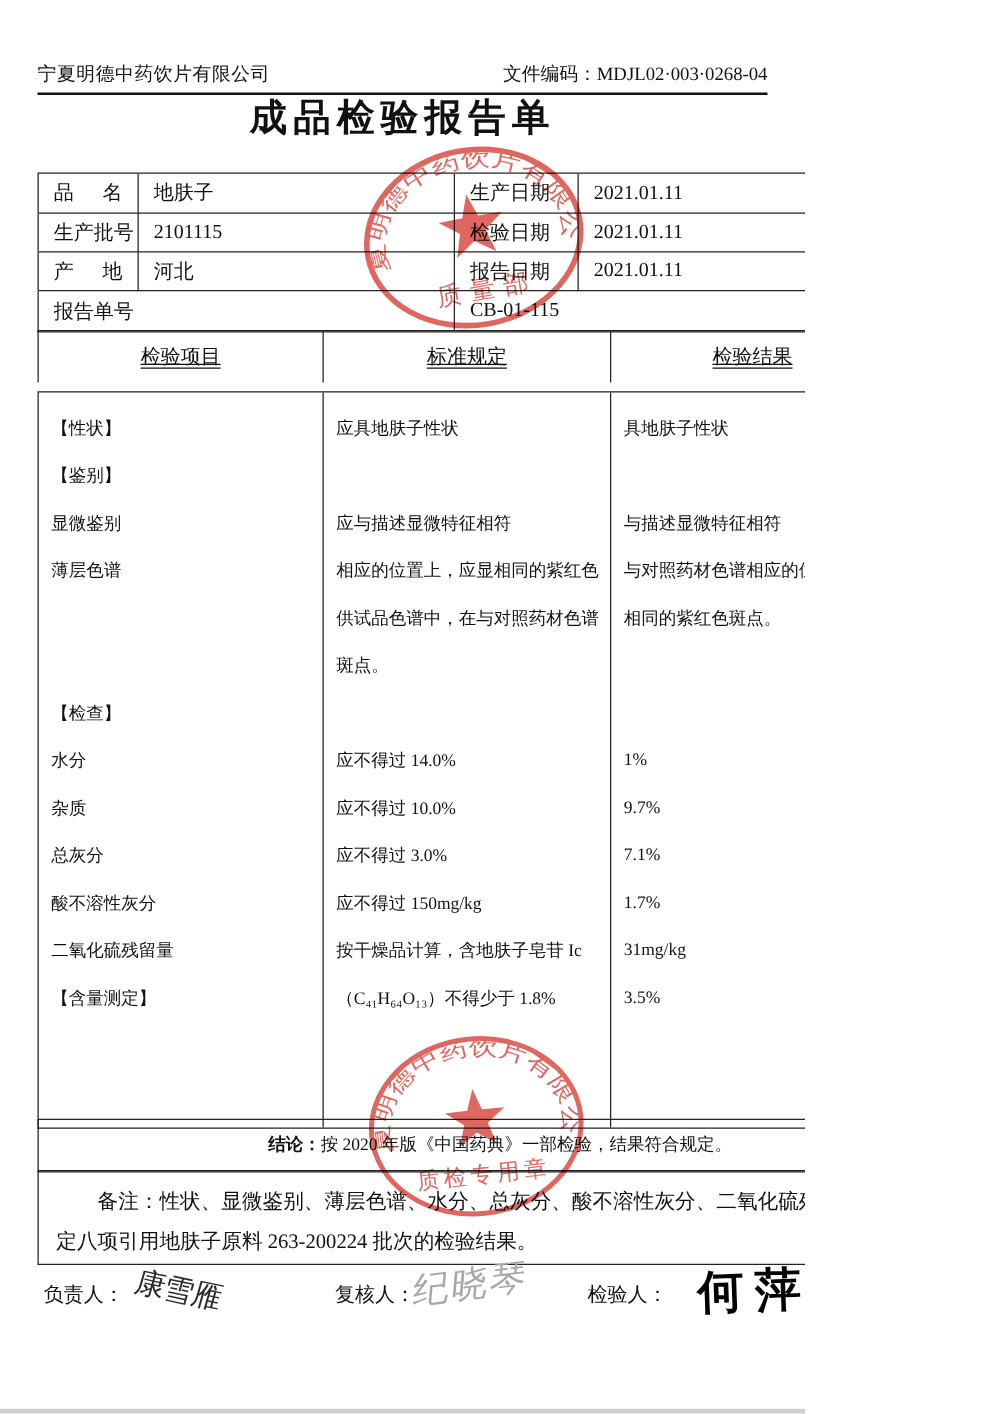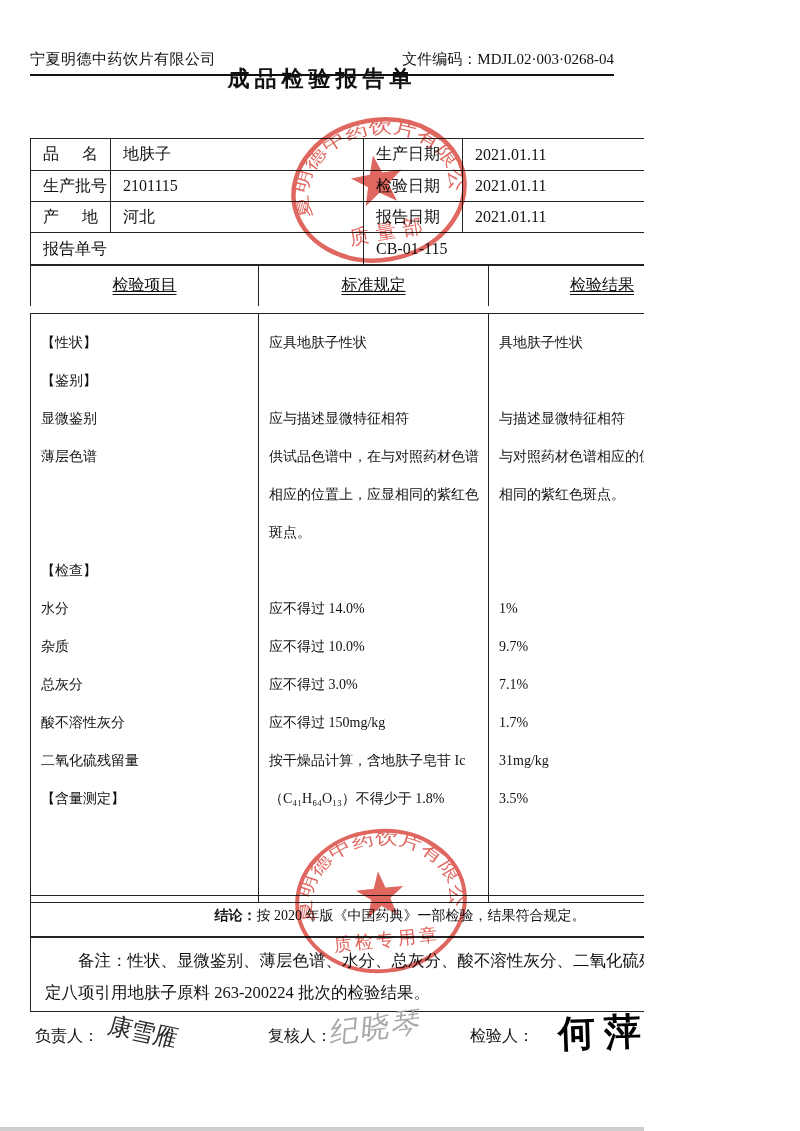--- a/index.html
+++ b/index.html
@@ -3,21 +3,21 @@
 <meta charset="utf-8">
 <style>
   html,body{margin:0;padding:0;background:#ffffff;}
   body{font-family:"Liberation Serif","DejaVu Serif",serif;color:#111;}
   #page{position:relative;width:644px;height:1131px;background:#fff;overflow:hidden;}
 
   
   .hdr-company{position:absolute;left:30px;top:50px;font-size:15px;letter-spacing:.5px;}
   .hdr-code{position:absolute;right:30px;top:50px;font-size:15px;}
   .hdr-rule{position:absolute;left:30px;right:30px;top:74px;height:2px;background:#111;}
-  .doc-title{position:absolute;left:0;right:0;top:64px;text-align:center;font-size:22px;font-weight:bold;letter-spacing:5px;}
+  .doc-title{position:absolute;left:0;right:0;top:74px;text-align:center;font-size:30px;font-weight:bold;letter-spacing:5px;}
 
   
   .info-table{position:absolute;left:30px;top:138px;width:740px;
     display:grid;grid-template-columns:80px 253px 99px 253px 55px;
     grid-template-rows:32px 31px 31px 32px;
     border:1.5px solid #222;box-sizing:border-box;font-size:16px;}
   .info-table .cell{border-right:1.5px solid #222;border-bottom:1.5px solid #222;
     display:flex;align-items:center;padding:0 12px;box-sizing:border-box;overflow:hidden;}
   .info-table .cell.last-col{border-right:none;}
   .info-table .cell.last-row{border-bottom:none;}
@@ -152,22 +152,22 @@
         <div class="line">总灰分</div>
         <div class="line">酸不溶性灰分</div>
         <div class="line">二氧化硫残留量</div>
         <div class="line">【含量测定】</div>
         <div class="line"></div>
       </div>
     <div class="bcol" id="col-standard">
         <div class="line">应具地肤子性状</div>
         <div class="line"></div>
         <div class="line">应与描述显微特征相符</div>
+        <div class="line">相应的位置上，应显相同的紫红色</div>
         <div class="line">供试品色谱中，在与对照药材色谱</div>
-        <div class="line">相应的位置上，应显相同的紫红色</div>
         <div class="line">斑点。</div>
         <div class="line"></div>
         <div class="line">应不得过 14.0%</div>
         <div class="line">应不得过 10.0%</div>
         <div class="line">应不得过 3.0%</div>
         <div class="line">应不得过 150mg/kg</div>
         <div class="line">按干燥品计算，含地肤子皂苷 Ic</div>
         <div class="line">（C₄₁H₆₄O₁₃）不得少于 1.8%</div>
       </div>
     <div class="bcol" id="col-result">

